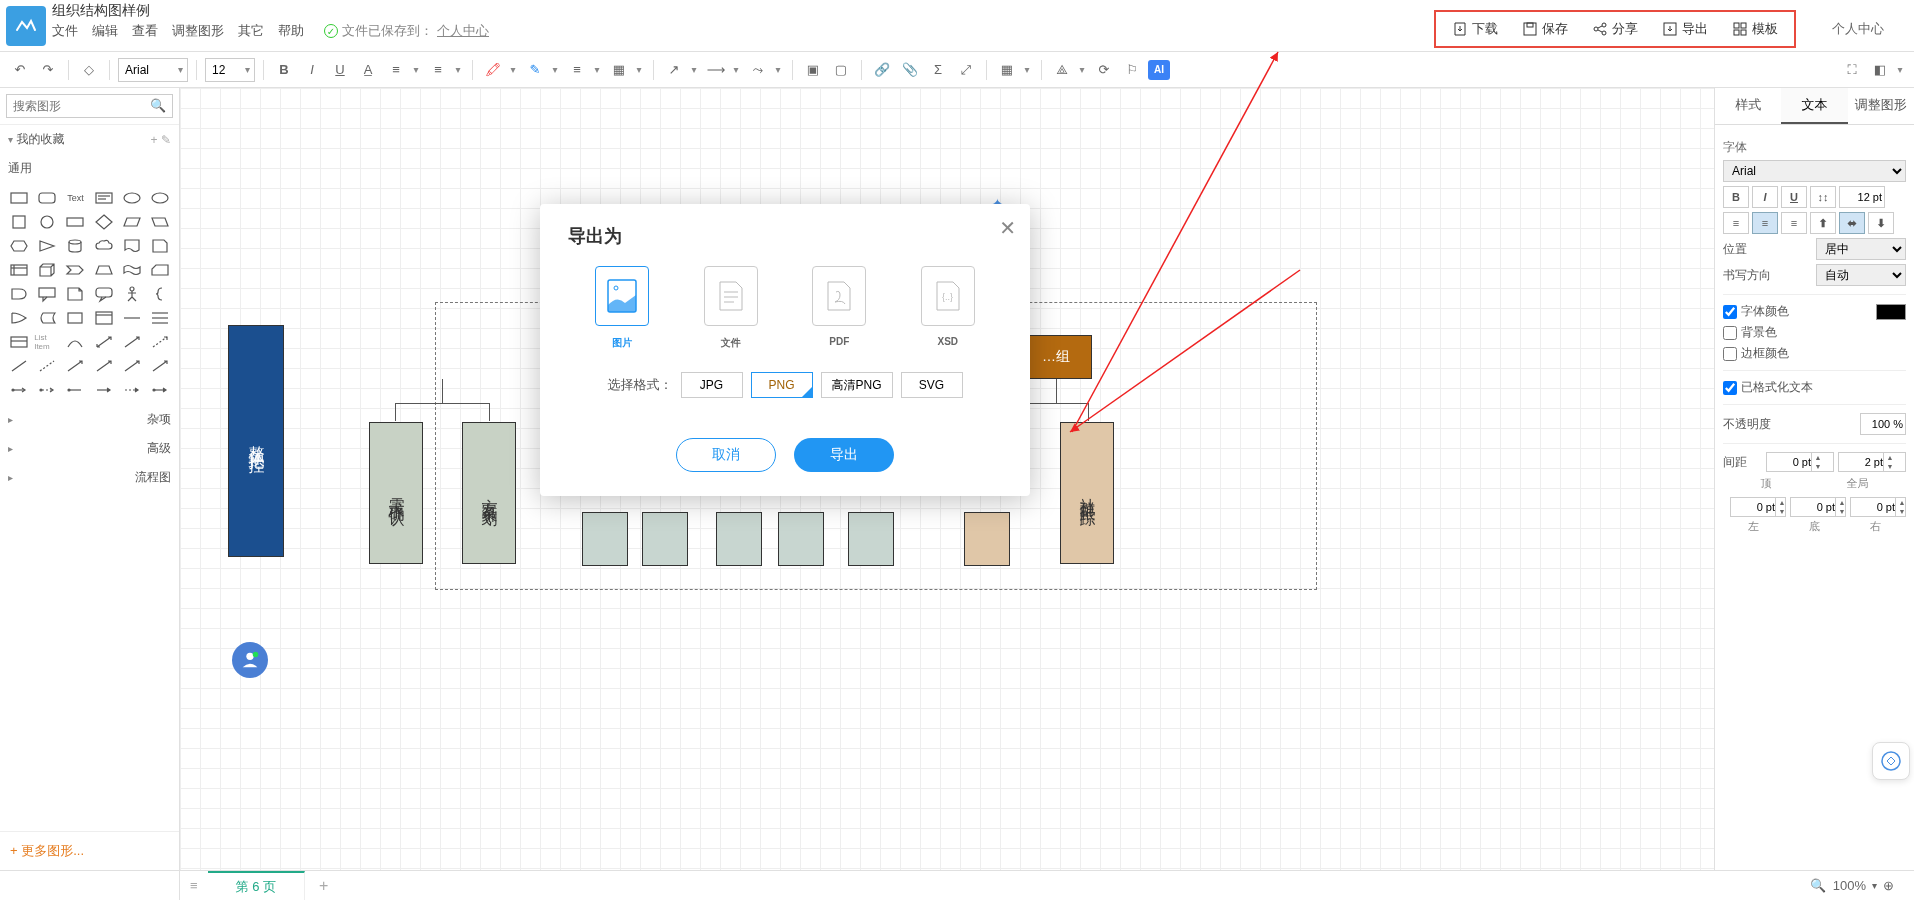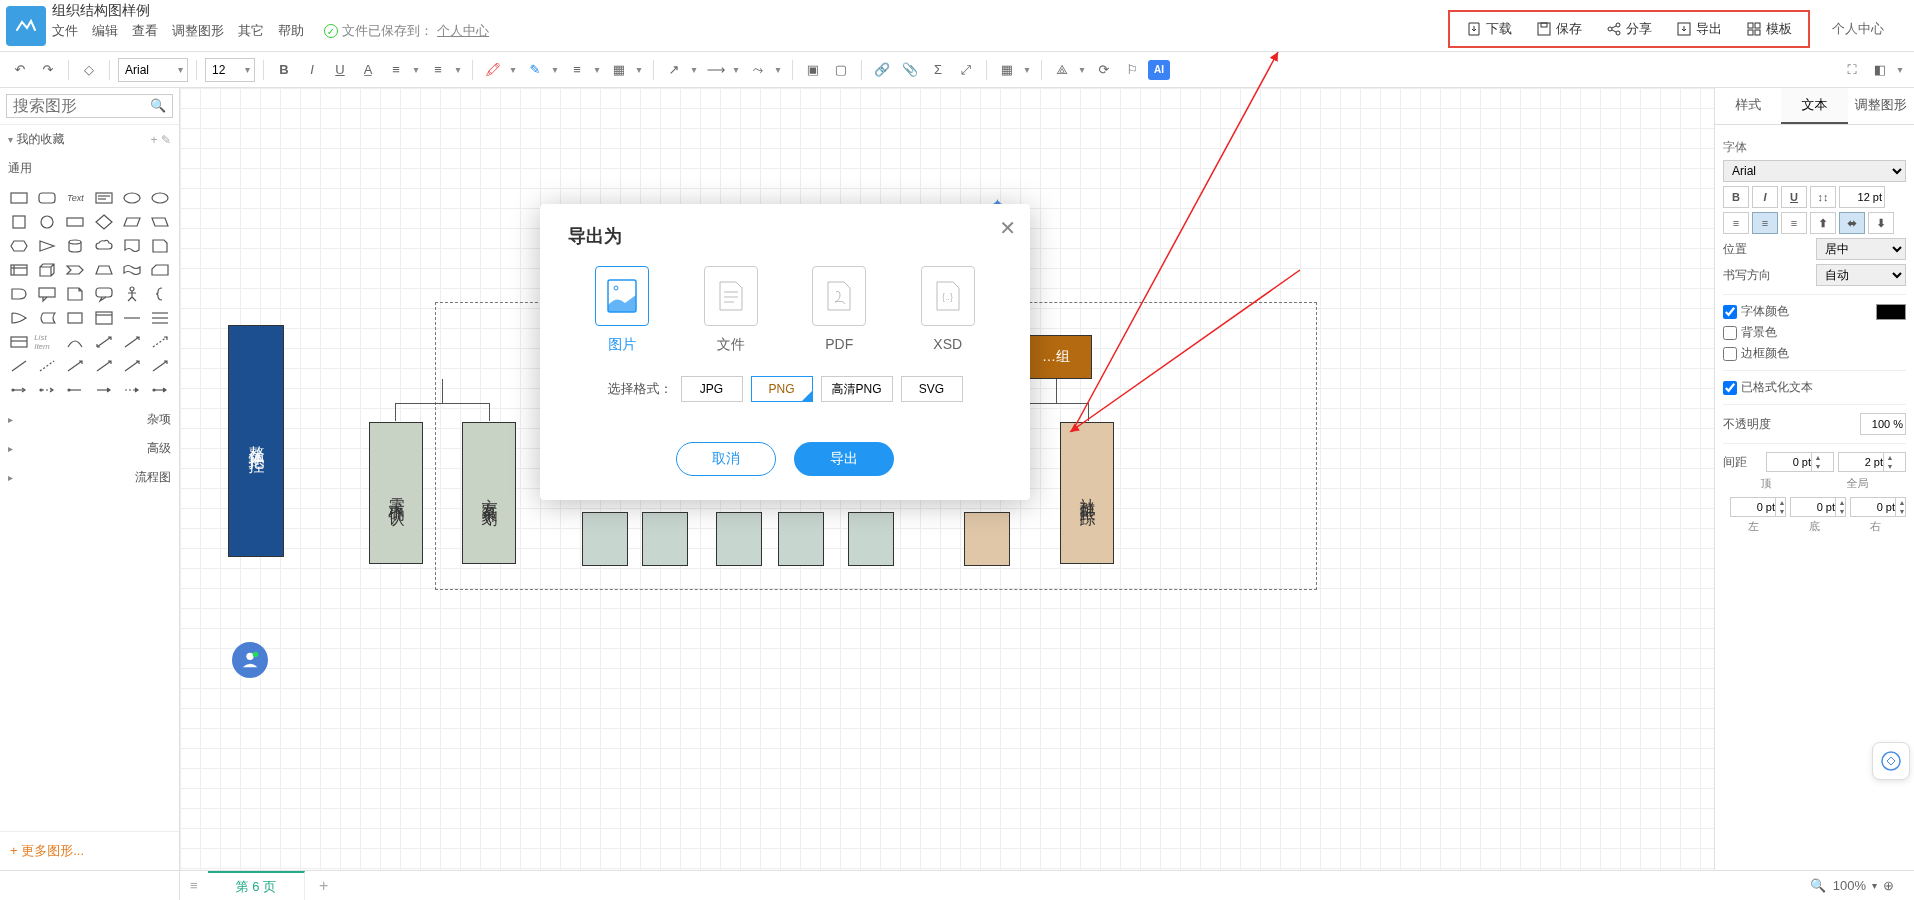--- a/index.html
+++ b/index.html
@@ -9,48 +9,48 @@
 .logo { width: 40px; height: 40px; background: #3b9fe2; margin: 6px; display: flex; align-items: center; justify-content: center; border-radius: 4px; }
 .logo svg { width: 24px; height: 24px; }
 .title-menu { flex: 1; padding-top: 2px; }
 .doc-title { font-size: 14px; color: #333; margin-bottom: 2px; }
 .menubar { display: flex; gap: 14px; font-size: 13px; color: #555; align-items: center; }
 .menubar span { cursor: pointer; }
 .saved-status { color: #888; display: flex; align-items: center; gap: 4px; margin-left: 6px; }
 .saved-check { width: 14px; height: 14px; border: 1.5px solid #3c3; border-radius: 50%; display: inline-flex; align-items: center; justify-content: center; color: #3c3; font-size: 10px; }
 .saved-link { color: #888; text-decoration: underline; }
 
-.top-actions { display: flex; align-items: center; gap: 10px; margin-right: 30px; margin-top: 10px; }
+.top-actions { display: flex; align-items: center; gap: 24px; margin-right: 30px; margin-top: 10px; }
 .top-actions-box { border: 2px solid #e84a3d; padding: 4px 8px; display: flex; gap: 8px; }
 .top-action-btn { display: flex; align-items: center; gap: 4px; padding: 4px 8px; cursor: pointer; font-size: 13px; color: #333; }
 .top-action-btn svg { width: 16px; height: 16px; }
 .personal-center { margin-left: 12px; color: #666; cursor: pointer; }
 
 .toolbar { height: 36px; background: #fff; display: flex; align-items: center; border-bottom: 1px solid #e0e0e0; padding: 0 8px; gap: 4px; }
 .tb-btn { width: 24px; height: 24px; display: inline-flex; align-items: center; justify-content: center; cursor: pointer; color: #666; }
 .tb-sep { width: 1px; height: 20px; background: #ddd; margin: 0 4px; }
 .tb-select { height: 24px; border: 1px solid #ccc; padding: 0 18px 0 6px; font-size: 12px; background: #fff; position: relative; display: inline-flex; align-items: center; min-width: 50px; }
 .tb-select::after { content: "▾"; position: absolute; right: 4px; color: #888; font-size: 10px; }
 .tb-select.font { min-width: 70px; }
 .tb-dd { width: 12px; text-align: center; color: #888; font-size: 10px; margin-left: -2px; }
 .toolbar-spacer { flex: 1; }
 .ai-badge { width: 22px; height: 20px; background: #3b82f6; color: #fff; font-size: 10px; font-weight: bold; display: inline-flex; align-items: center; justify-content: center; border-radius: 3px; }
 
 .main { display: flex; height: calc(900px - 52px - 36px - 30px); }
 
 .left-panel { width: 180px; background: #fff; border-right: 1px solid #e0e0e0; display: flex; flex-direction: column; overflow-y: auto; }
 .search-box { padding: 6px; border-bottom: 1px solid #eee; }
-.search-input { width: 100%; height: 24px; border: 1px solid #ccc; padding: 0 24px 0 6px; font-size: 16px; }
+.search-input { width: 100%; height: 24px; border: 1px solid #ccc; padding: 0 24px 0 6px; font-size: 12px; }
 .search-wrap { position: relative; }
 .search-icon { position: absolute; right: 6px; top: 4px; color: #888; }
 .panel-section-hdr { padding: 6px 8px; font-size: 12px; color: #555; display: flex; justify-content: space-between; align-items: center; cursor: pointer; }
 .panel-section-hdr .chev { color: #888; font-size: 10px; }
 .fav-drop { text-align: center; padding: 14px 0; color: #bbb; font-size: 12px; }
 .shape-grid { display: grid; grid-template-columns: repeat(6, 1fr); gap: 2px; padding: 4px 6px; }
-.shape-cell { height: 22px; display: flex; align-items: center; justify-content: center; color: #555; cursor: pointer; font-style: italic; }
+.shape-cell { height: 22px; display: flex; align-items: center; justify-content: center; color: #555; cursor: pointer; }
 .shape-cell svg { width: 20px; height: 18px; stroke: #555; fill: none; stroke-width: 1.2; }
 .more-shapes { padding: 10px; color: #e67e22; font-size: 13px; cursor: pointer; border-top: 1px solid #eee; margin-top: auto; }
 
 .canvas-area { flex: 1; position: relative; background: #fff; overflow: hidden; }
 .canvas-grid { position: absolute; inset: 0; background-image: linear-gradient(#eee 1px, transparent 1px), linear-gradient(90deg, #eee 1px, transparent 1px); background-size: 20px 20px; overflow: hidden; }
 .org-node { position: absolute; display: flex; align-items: center; justify-content: center; font-size: 14px; color: #fff; border: 1px solid #333; }
 .org-node.vertical { writing-mode: vertical-rl; letter-spacing: 4px; font-size: 16px; }
 .org-connector { position: absolute; background: #555; }
 .dashed-box { position: absolute; border: 1.5px dashed #777; }
 .avatar-bubble { position: absolute; width: 36px; height: 36px; background: #4a7fd4; border-radius: 50%; display: flex; align-items: center; justify-content: center; }
@@ -90,21 +90,21 @@
 
 .dialog-overlay { position: absolute; inset: 0; pointer-events: none; }
 .dialog { position: absolute; left: 540px; top: 204px; width: 490px; background: #fff; box-shadow: 0 4px 30px rgba(0,0,0,0.25); border-radius: 4px; pointer-events: auto; padding: 20px 28px 24px; }
 .dialog-close { position: absolute; top: 12px; right: 14px; font-size: 20px; color: #888; cursor: pointer; }
 .dialog-title { font-size: 18px; font-weight: 600; color: #333; margin-bottom: 18px; }
 .export-types { display: flex; justify-content: space-around; margin-bottom: 22px; }
 .export-type { display: flex; flex-direction: column; align-items: center; gap: 10px; cursor: pointer; }
 .export-type-box { width: 54px; height: 60px; border: 1.5px solid #ccc; border-radius: 4px; display: flex; align-items: center; justify-content: center; }
 .export-type.active .export-type-box { border-color: #2196f3; }
 .export-type.active .export-type-label { color: #2196f3; }
-.export-type-label { font-size: 14px; color: #666; }
+.export-type-label { font-size: 10px; color: #666; font-weight: bold; }
 .export-format-row { display: flex; align-items: center; justify-content: center; gap: 8px; margin-bottom: 40px; }
 .format-label { font-size: 13px; color: #555; }
 .format-btn { width: 62px; height: 26px; border: 1px solid #ccc; background: #fff; font-size: 12px; cursor: pointer; position: relative; }
 .format-btn.wide { width: 72px; }
 .format-btn.active { border-color: #2196f3; color: #a16207; }
 .format-btn.active::after { content: ""; position: absolute; right: 0; bottom: 0; border: 5px solid transparent; border-right-color: #2196f3; border-bottom-color: #2196f3; }
 .dialog-actions { display: flex; justify-content: center; gap: 18px; }
 .dlg-btn { width: 100px; height: 34px; border-radius: 17px; font-size: 14px; cursor: pointer; }
 .dlg-btn.cancel { background: #fff; border: 1px solid #2196f3; color: #2196f3; }
 .dlg-btn.confirm { background: #2196f3; border: none; color: #fff; }

